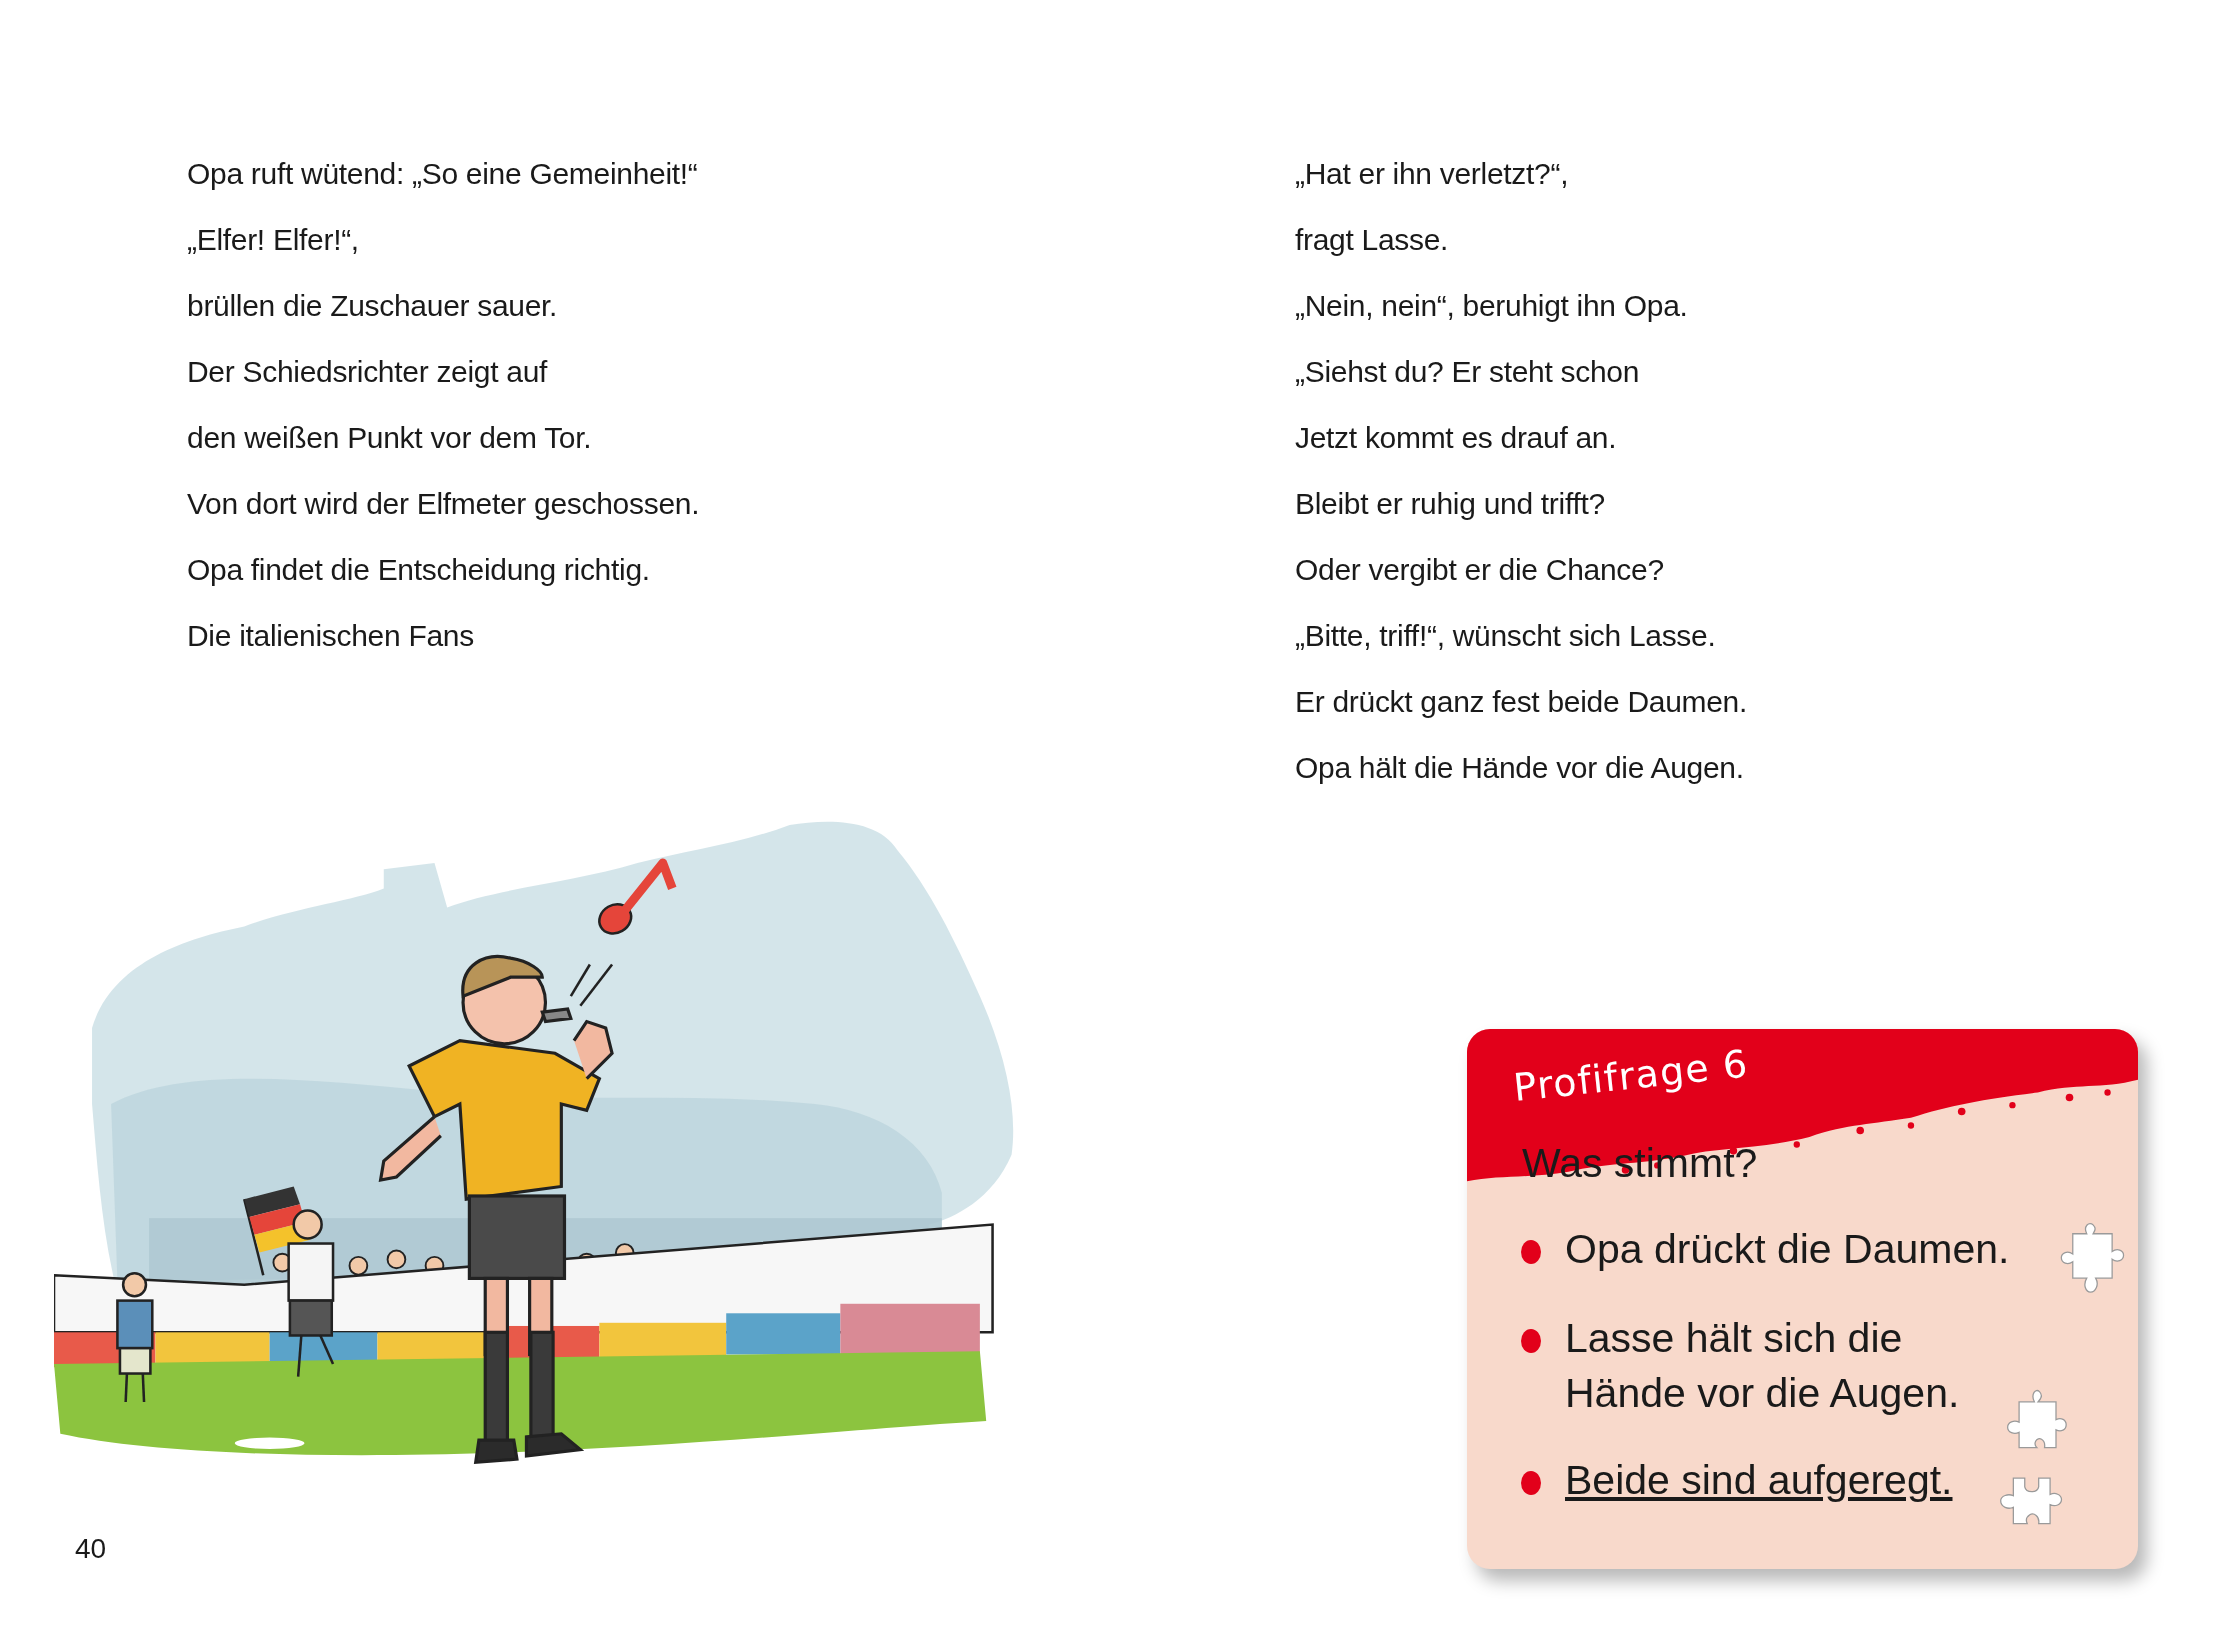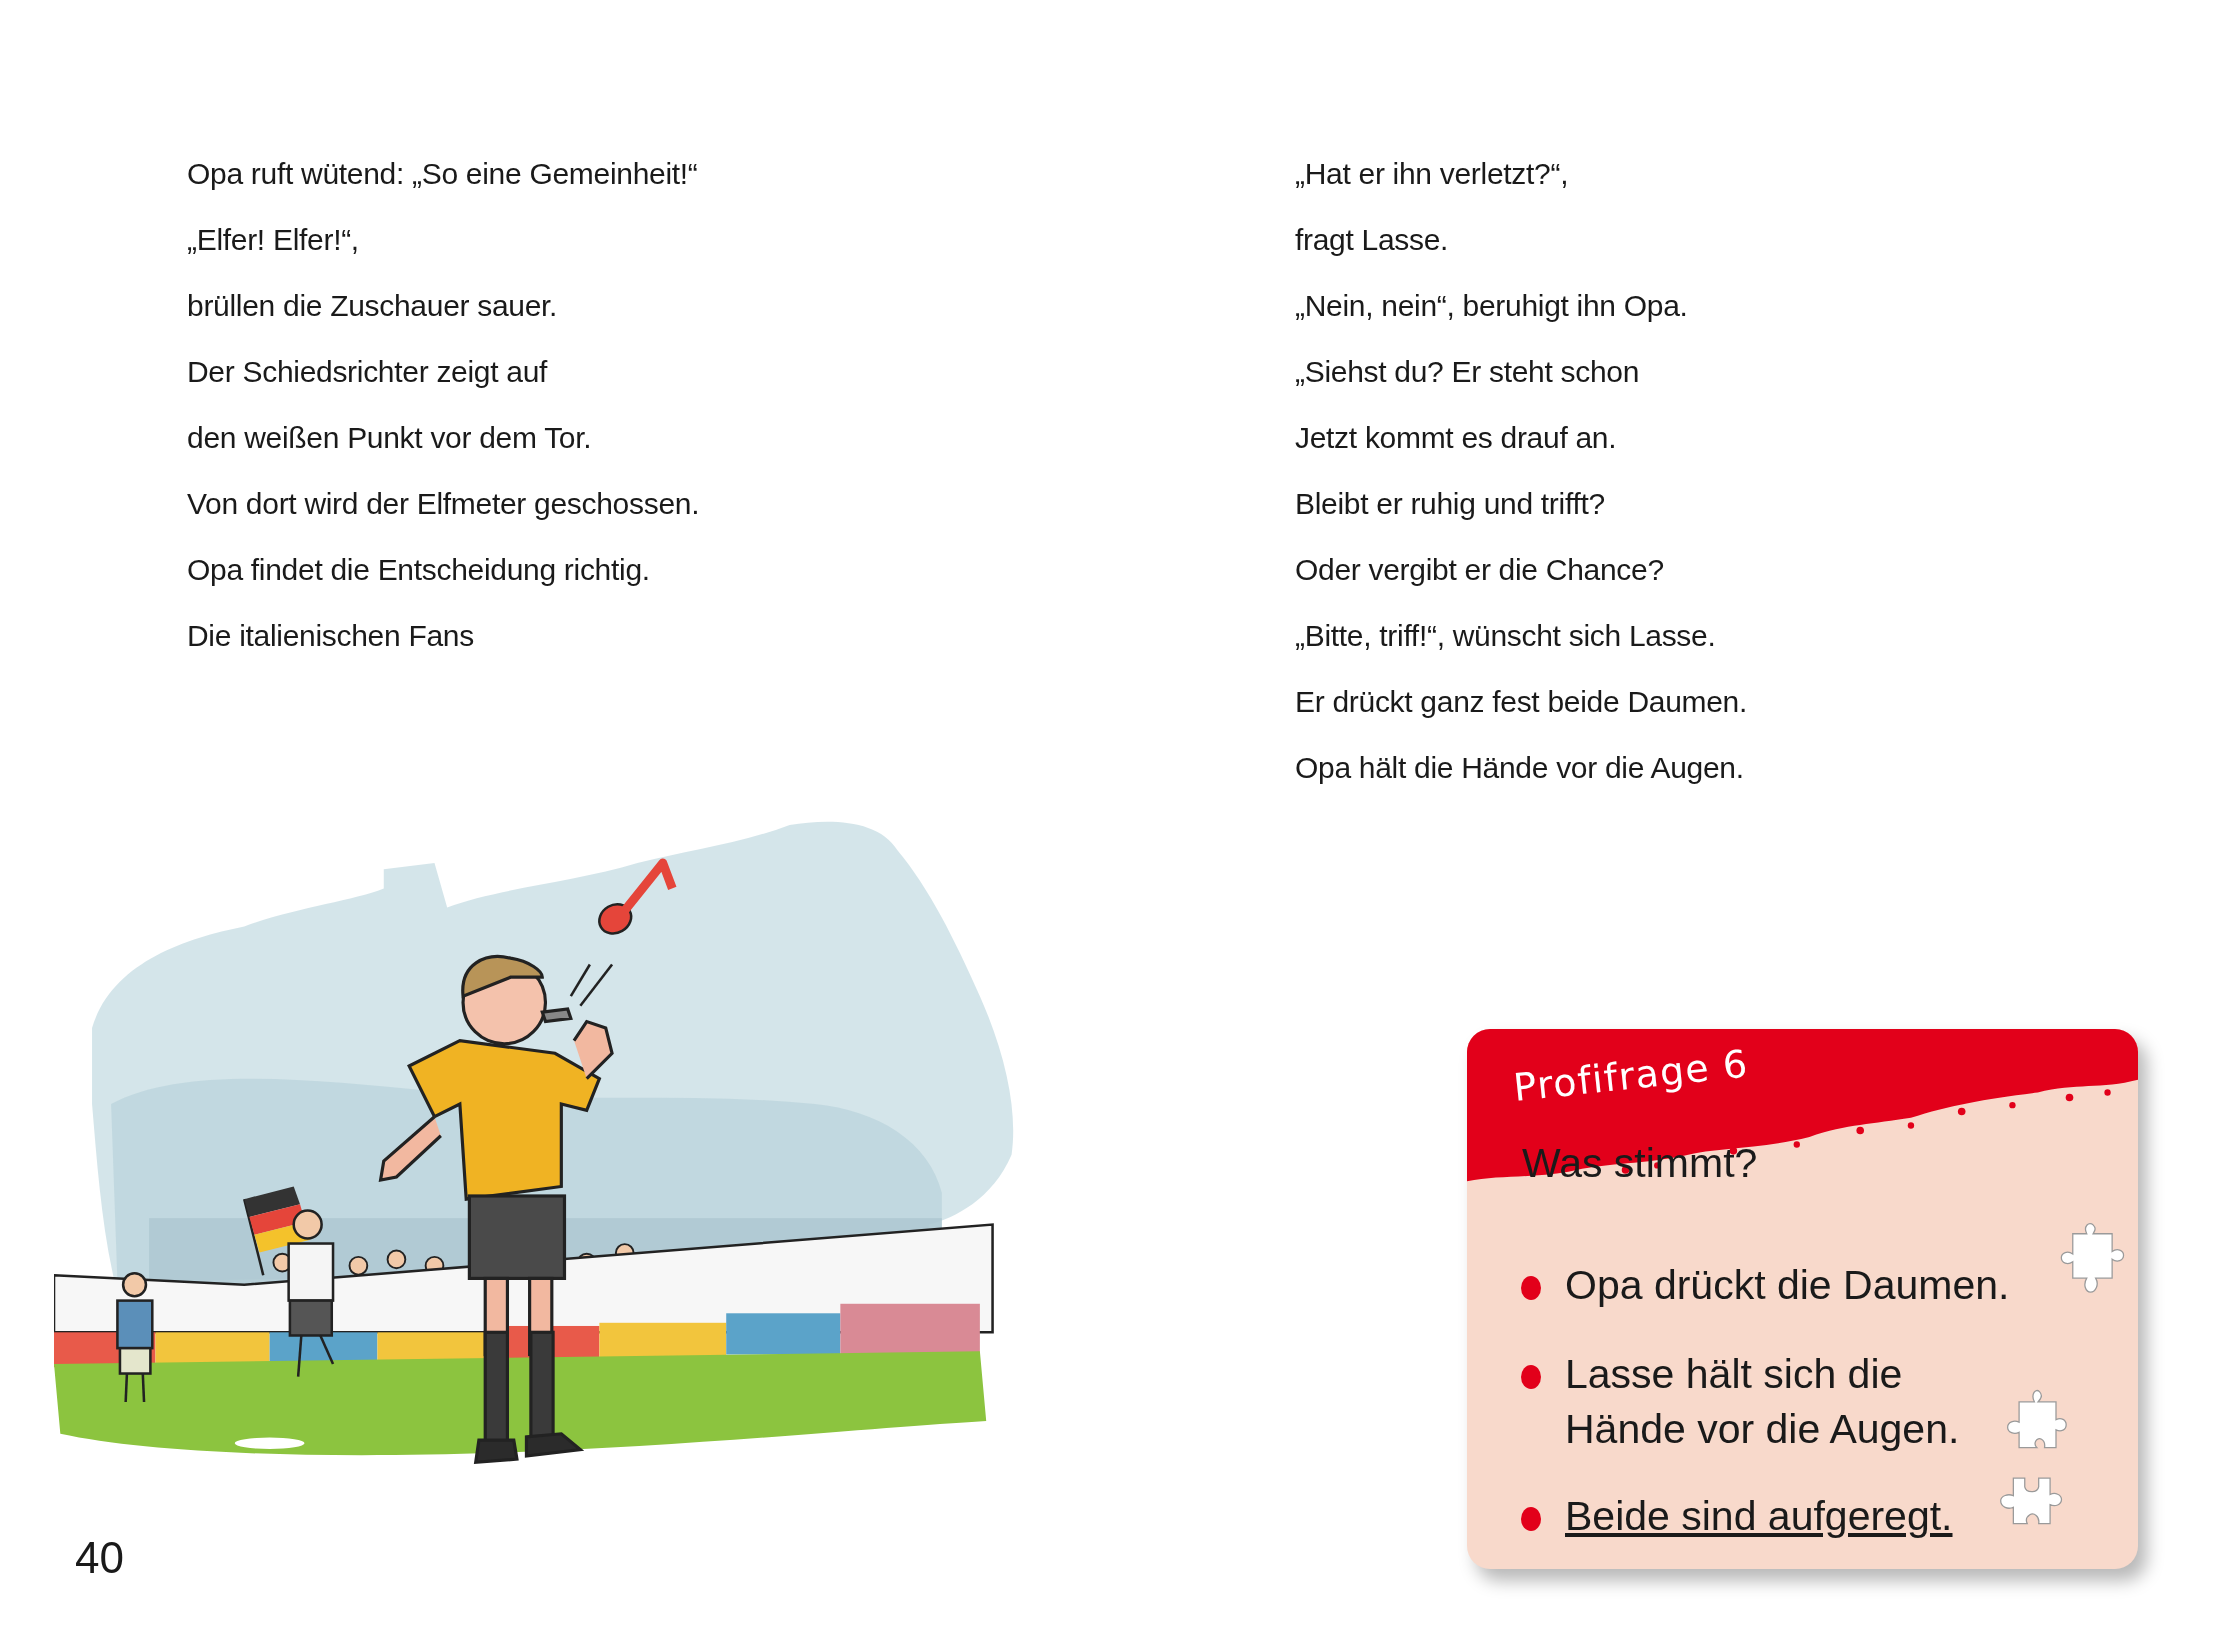--- a/index.html
+++ b/index.html
@@ -8,41 +8,41 @@
     background:#ffffff; color:#1a1a1a;
     font-family:"Liberation Sans", "DejaVu Sans", sans-serif;
   }
   .col { position:absolute; top:141px; }
   .col-left { left:187px; }
   .col-right { left:1295px; }
   .line {
     font-size:30px; line-height:66px; height:66px; white-space:nowrap;
     letter-spacing:-0.3px;
   }
-  .page-number { position:absolute; left:75px; top:1533px; font-size:44px; }
+  .page-number { position:absolute; left:75px; top:1533px; font-size:28px; }
 
   
   .illustration { position:absolute; left:54px; top:698px; width:1021px; height:793px; }
 
   
   .quiz-box {
     position:absolute; left:1467px; top:1029px; width:671px; height:540px;
     background:#F8D9CB; border-radius:23px;
     box-shadow:9px 11.4px 16.5px rgba(0,0,0,0.28);
     overflow:hidden;
   }
   .quiz-header { position:absolute; left:0; top:0; width:100%; height:165px; }
   .quiz-title {
     position:absolute; left:49px; top:37px; color:#ffffff;
     font-family:"DejaVu Sans", sans-serif; font-size:38px; letter-spacing:1.3px;
     transform:rotate(-6deg); transform-origin:left bottom; white-space:nowrap;
   }
   .quiz-question { position:absolute; left:55px; top:111px; font-size:41px; }
   .quiz-options { position:absolute; left:54px; top:193px; width:596px; }
-  .quiz-option { position:relative; padding-left:44px; font-size:41px; line-height:55px;margin-top:36px; }
+  .quiz-option { position:relative; padding-left:44px; font-size:41px; line-height:55px; }
   .quiz-option .bullet {
     position:absolute; left:0; top:18px; width:20px; height:24px; border-radius:50%;
     background:#E2001A;
   }
   .opt-1 { position:absolute; top:0; }
   .opt-2 { position:absolute; top:89px; }
   .opt-3 { position:absolute; top:231px;text-decoration:underline; }
   .puzzle { position:absolute; }
 </style>
 </head>

